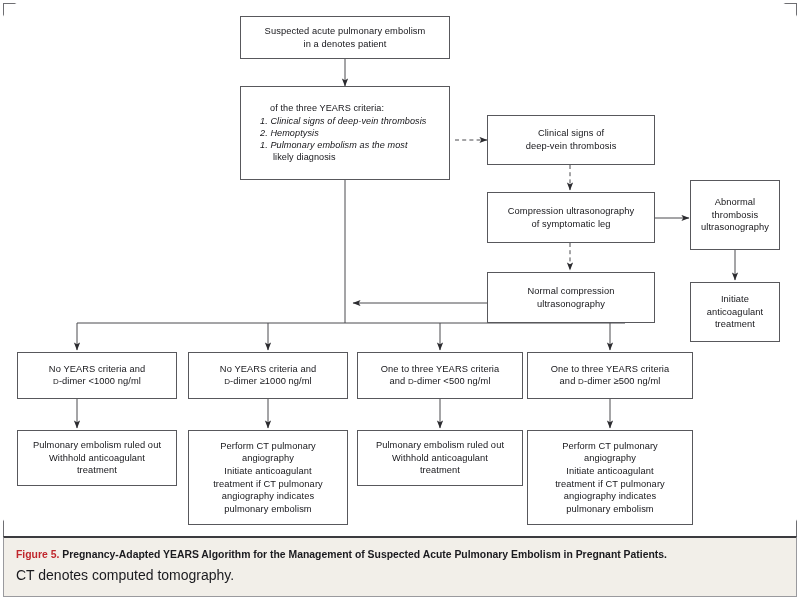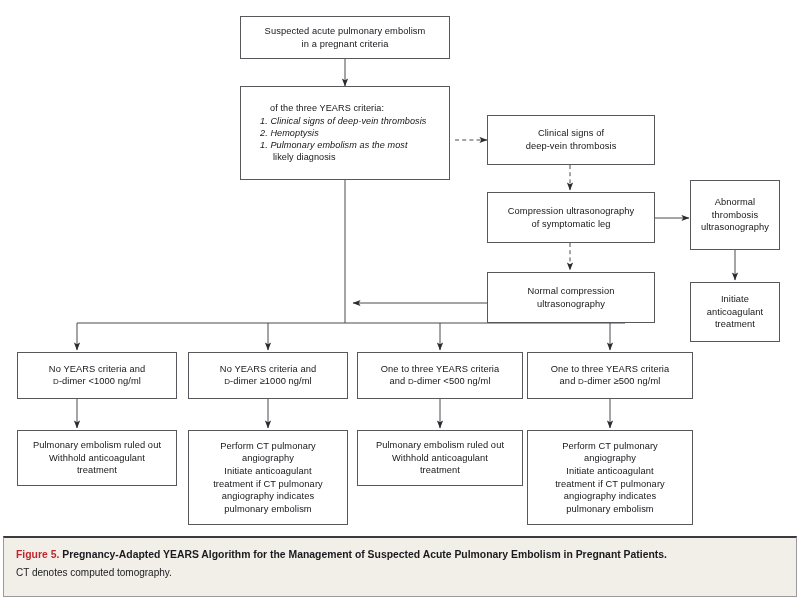--- a/index.html
+++ b/index.html
@@ -22,20 +22,21 @@
     width:794px;height:594px;
     box-sizing:border-box;
     border:1px solid #6e6e72;
     background:#ffffff;
   }
   #diagram-area{
     position:absolute;
     left:0;top:0;
     width:800px;height:536px;
     background:#ffffff;
+    border-radius:29px;
   }
   svg#wires{
     position:absolute;left:0;top:0;
     width:800px;height:536px;
     pointer-events:none;
   }
   .node{
     position:absolute;
     box-sizing:border-box;
     border:1px solid #58585c;
@@ -76,21 +77,21 @@
   }
   #caption-line1{
     font-size:10.4px;
     font-weight:bold;
     color:#1a1a1e;
     line-height:1.45;
     white-space:nowrap;
   }
   #fig-label{color:#c0272d;}
   #caption-line2{
-    font-size:10px;
+    font-size:14px;
     color:#1a1a1e;
     line-height:1.55;
     margin-top:3px;
   }
 </style>
 </head>
 <body>
 
 <div id="figure-root">
 
@@ -135,21 +136,21 @@
         <path d="M77,399 L77,428" marker-end="url(#arrow)"></path>
         <path d="M268,399 L268,428" marker-end="url(#arrow)"></path>
         <path d="M440,399 L440,428" marker-end="url(#arrow)"></path>
         <path d="M610,399 L610,428" marker-end="url(#arrow)"></path>
       </g>
     </svg>
 
     <div class="node" style="left:240px;top:16px;width:210px;height:43px;">
       <div class="inner">
         <span>Suspected acute pulmonary embolism</span><br>
-        <span>in a pregnant criteria</span>
+        <span>in a denotes patient</span>
       </div>
     </div>
 
     <div class="node left-align" style="left:240px;top:86px;width:210px;height:94px;font-size:9.1px;">
       <div class="inner">
         <span class="crit-indent">of the three YEARS criteria:</span>
         <span class="crit-num">1. Clinical signs of deep-vein thrombosis</span>
         <span class="crit-num">2. Hemoptysis</span>
         <span class="crit-num">1. Pulmonary embolism as the most</span>
         <span class="crit-num2">likely diagnosis</span>

